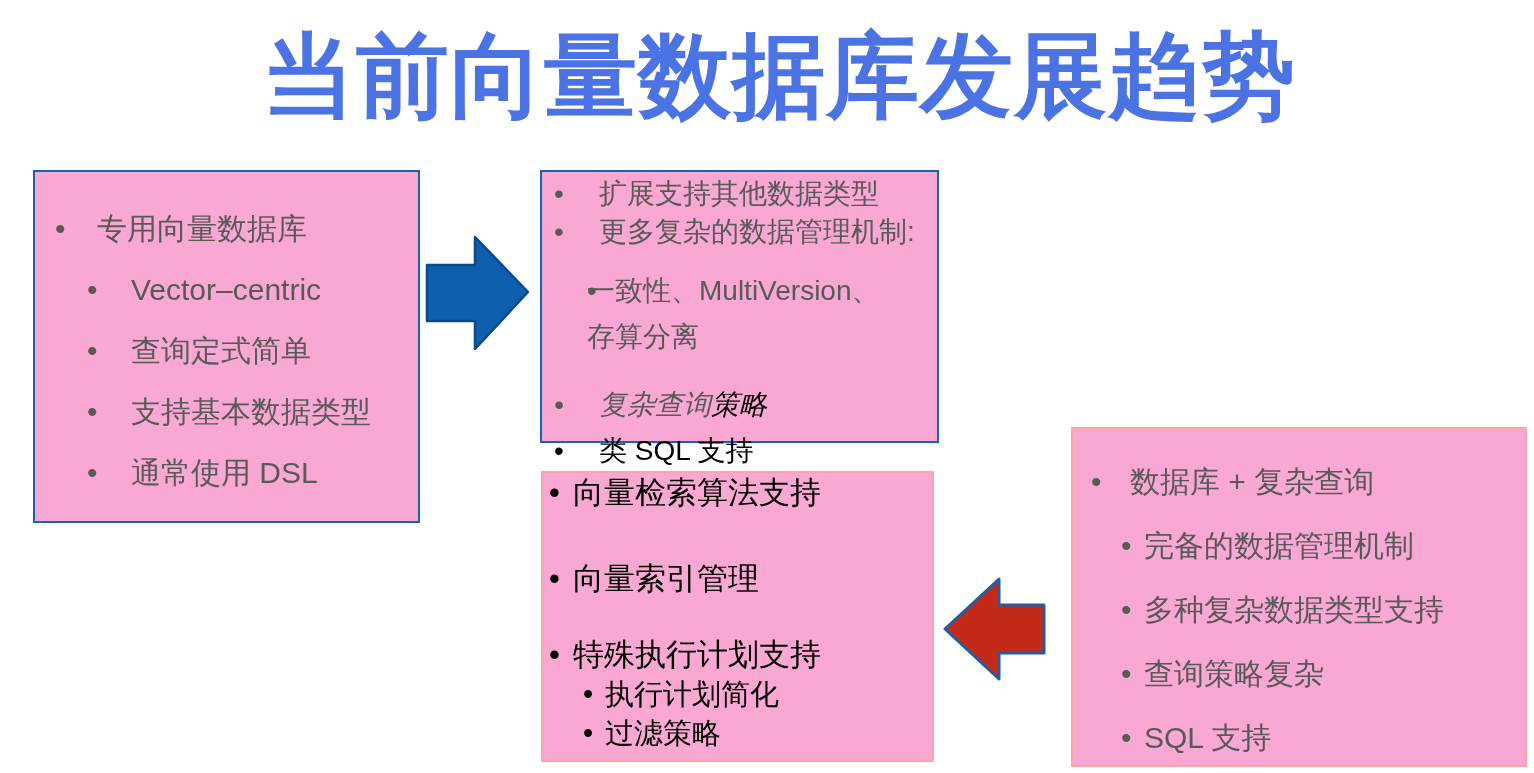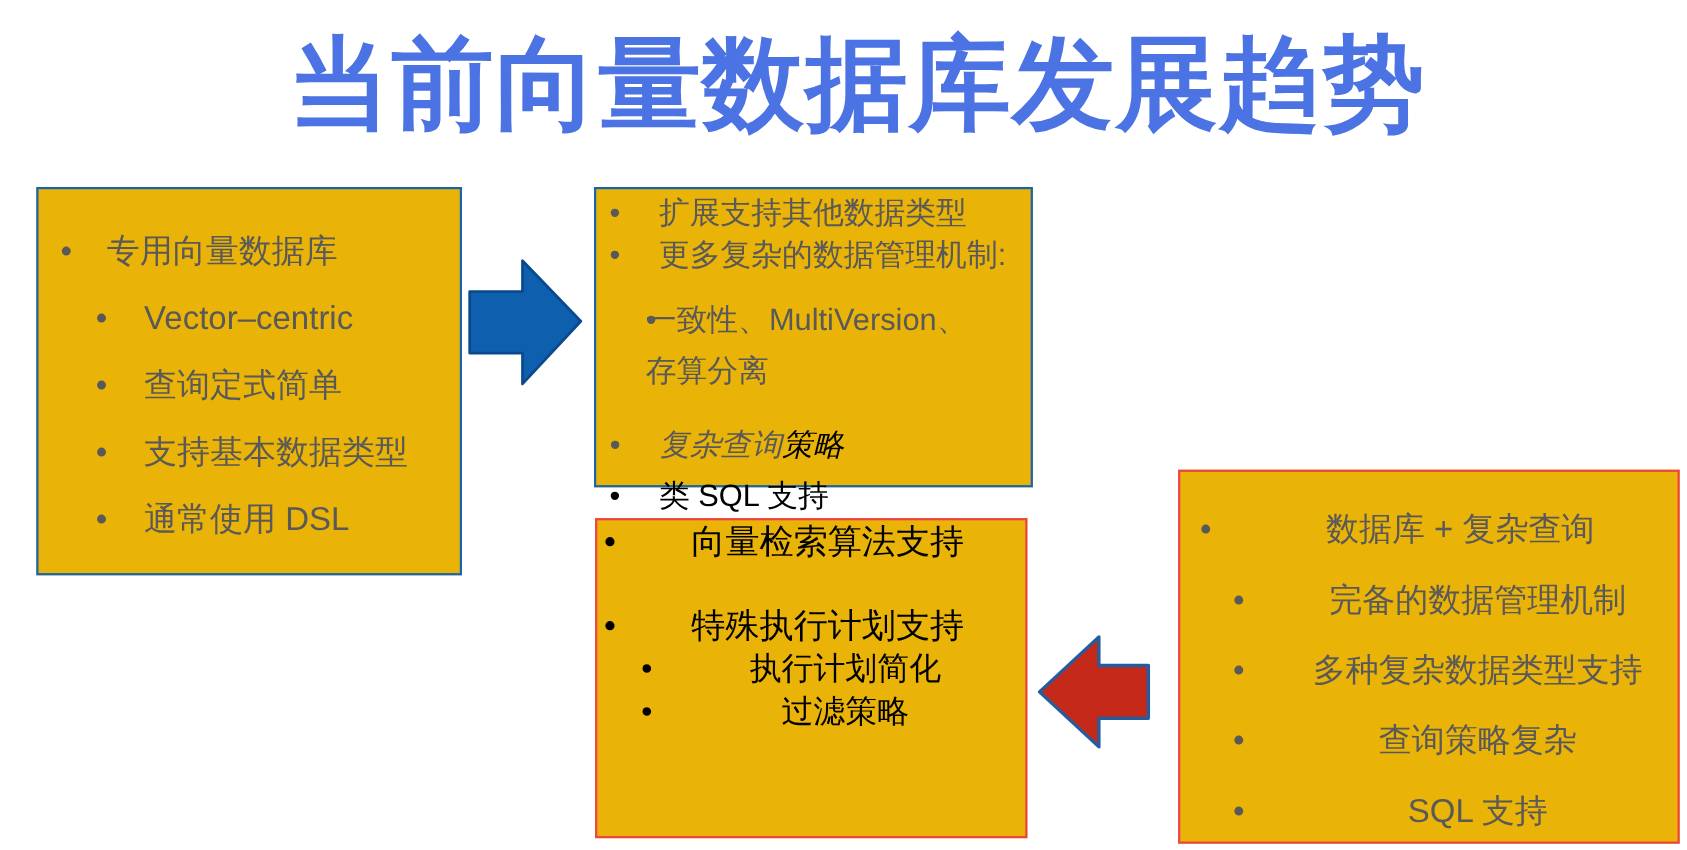--- a/index.html
+++ b/index.html
@@ -18,25 +18,25 @@
     text-align: center;
     font-size: 93px;
     font-weight: 800;
     letter-spacing: 1px;
     color: #4b73e3;
     white-space: nowrap;
     padding-left: 12px;
   }
   .box {
     position: absolute;
-    background: #eab308;
+    background: #f9a8d4;
     box-sizing: border-box;
   }
   .box.blue { border: 2px solid #1565b0; }
-  .box.red  { border: 2px solid #ef4444; text-align: center; }
+  .box.red  { border: 2px solid #fca5a5; }
 
   .box ul { list-style: none; margin: 0; padding: 0; }
   .box li { position: relative; }
 
   
   #box-dedicated { left: 33px; top: 170px; width: 387px; height: 353px; }
   #box-dedicated { font-size: 30px; color: #595959; }
   #box-dedicated .lv1 { padding-left: 62px; margin-top: 40px; line-height: 34px; }
   #box-dedicated .lv1::before { content: "•"; position: absolute; left: 20px; top: 0; }
   #box-dedicated .lv2 { padding-left: 96px; margin-top: 27px; line-height: 34px; }
@@ -62,21 +62,21 @@
   #box-trend-bottom .r2 { margin-top: 50px; }
   #box-trend-bottom .r3 { margin-top: 40px; }
   #box-trend-bottom .lv2 { padding-left: 62px; margin-top: 4px; line-height: 35px; font-size: 29px; }
   #box-trend-bottom .lv2::before { content: "•"; position: absolute; left: 40px; top: 0; }
 
   
   #box-database { left: 1071px; top: 427px; width: 456px; height: 340px; }
   #box-database { font-size: 30px; color: #595959; }
   #box-database .lv1 { padding-left: 57px; margin-top: 36px; line-height: 34px; }
   #box-database .lv1::before { content: "•"; position: absolute; left: 18px; top: 0; }
-  #box-database .lv2 { padding-left: 89px; margin-top: 30px; line-height: 34px; }
+  #box-database .lv2 { padding-left: 71px; margin-top: 30px; line-height: 34px; }
   #box-database .lv2::before { content: "•"; position: absolute; left: 48px; top: 0; }
 
   .arrow-svg { position: absolute; }
   #arrow-right { left: 424px; top: 233px; }
   #arrow-left  { left: 941px; top: 575px; }
 </style>
 </head>
 <body>
 
 <div class="slide">
@@ -103,20 +103,21 @@
       <li class="lv1">更多复杂的数据管理机制:</li>
       <li class="lv2">一致性、MultiVersion、存算分离</li>
       <li class="lv1 gap-big"><span>复杂查询</span><span class="black">策略</span></li>
       <li class="lv1 gap-mid black">类 SQL 支持</li>
     </ul>
   </div>
 
   <div class="box red" id="box-trend-bottom">
     <ul>
       <li class="lv1 r1">向量检索算法支持</li>
+      <li class="lv1 r2">向量索引管理</li>
       <li class="lv1 r3">特殊执行计划支持</li>
       <li class="lv2">执行计划简化</li>
       <li class="lv2">过滤策略</li>
     </ul>
   </div>
 
   <svg class="arrow-svg" id="arrow-left" width="106" height="110" viewBox="0 0 106 110">
     <polygon points="4,54 58,4 58,30 103,30 103,78 58,78 58,104" stroke-width="3" stroke-linejoin="round" fill="#c5291a" stroke="#235d9f"></polygon>
   </svg>
 

